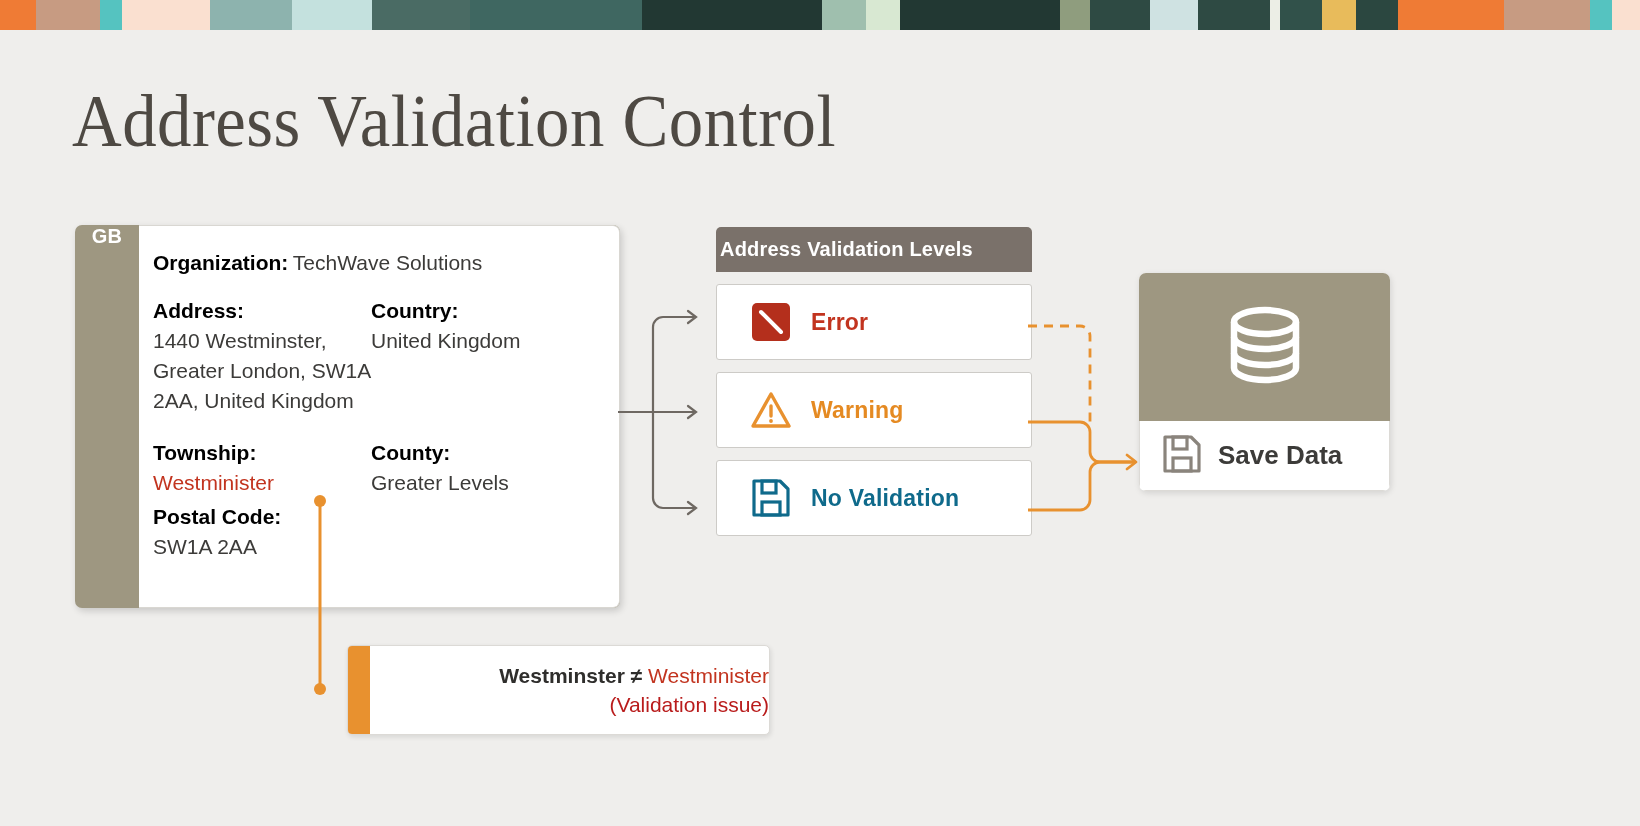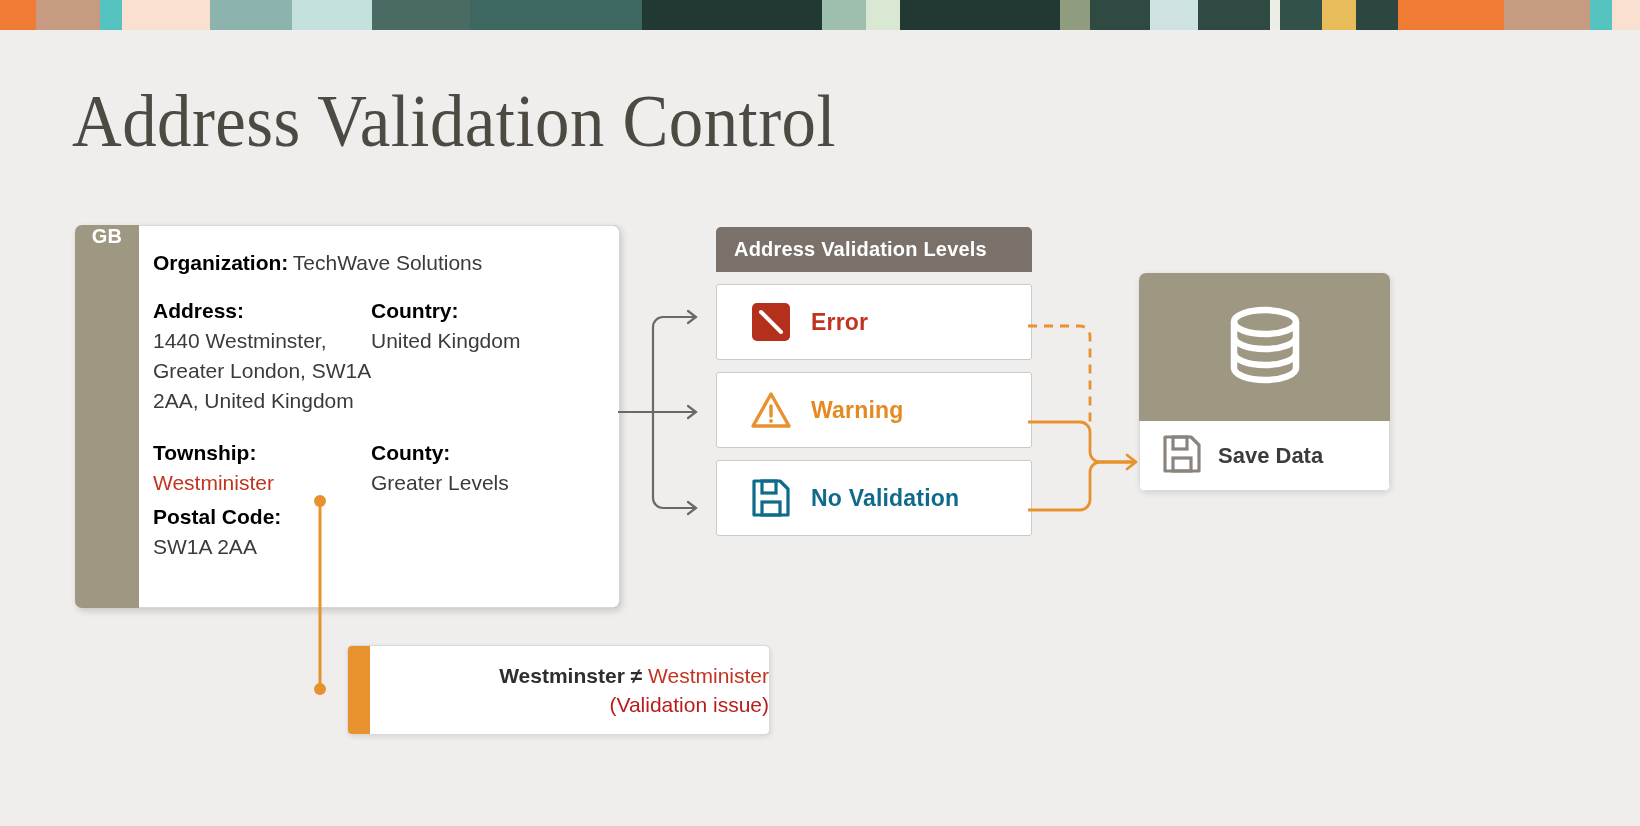--- a/index.html
+++ b/index.html
@@ -127,21 +127,21 @@
     left: 716px;
     top: 227px;
     width: 316px;
   }
   #validation-header {
     background: #7a716a;
     color: #ffffff;
     font-size: 20px;
     font-weight: bold;
     border-radius: 5px 5px 0 0;
-    padding: 11px 0 11px 18px;
+    padding: 11px 0 11px 4px;
     letter-spacing: 0.2px;
   }
   .level-card {
     margin-top: 12px;
     height: 76px;
     background: #ffffff;
     border: 1px solid #cdcbc7;
     border-radius: 3px;
     display: flex;
     align-items: center;
@@ -194,21 +194,21 @@
   #save-panel-footer {
     height: 70px;
     background: #ffffff;
     border: 1px solid #dcdad6;
     border-top: none;
     display: flex;
     align-items: center;
     padding-left: 22px;
   }
   #save-data-label {
-    font-size: 22px;
+    font-size: 26px;
     font-weight: bold;
     color: #3c3b39;
     margin-left: 16px;
   }
 
   
   #leader-line {
     position: absolute;
     left: 313px;
     top: 494px;

